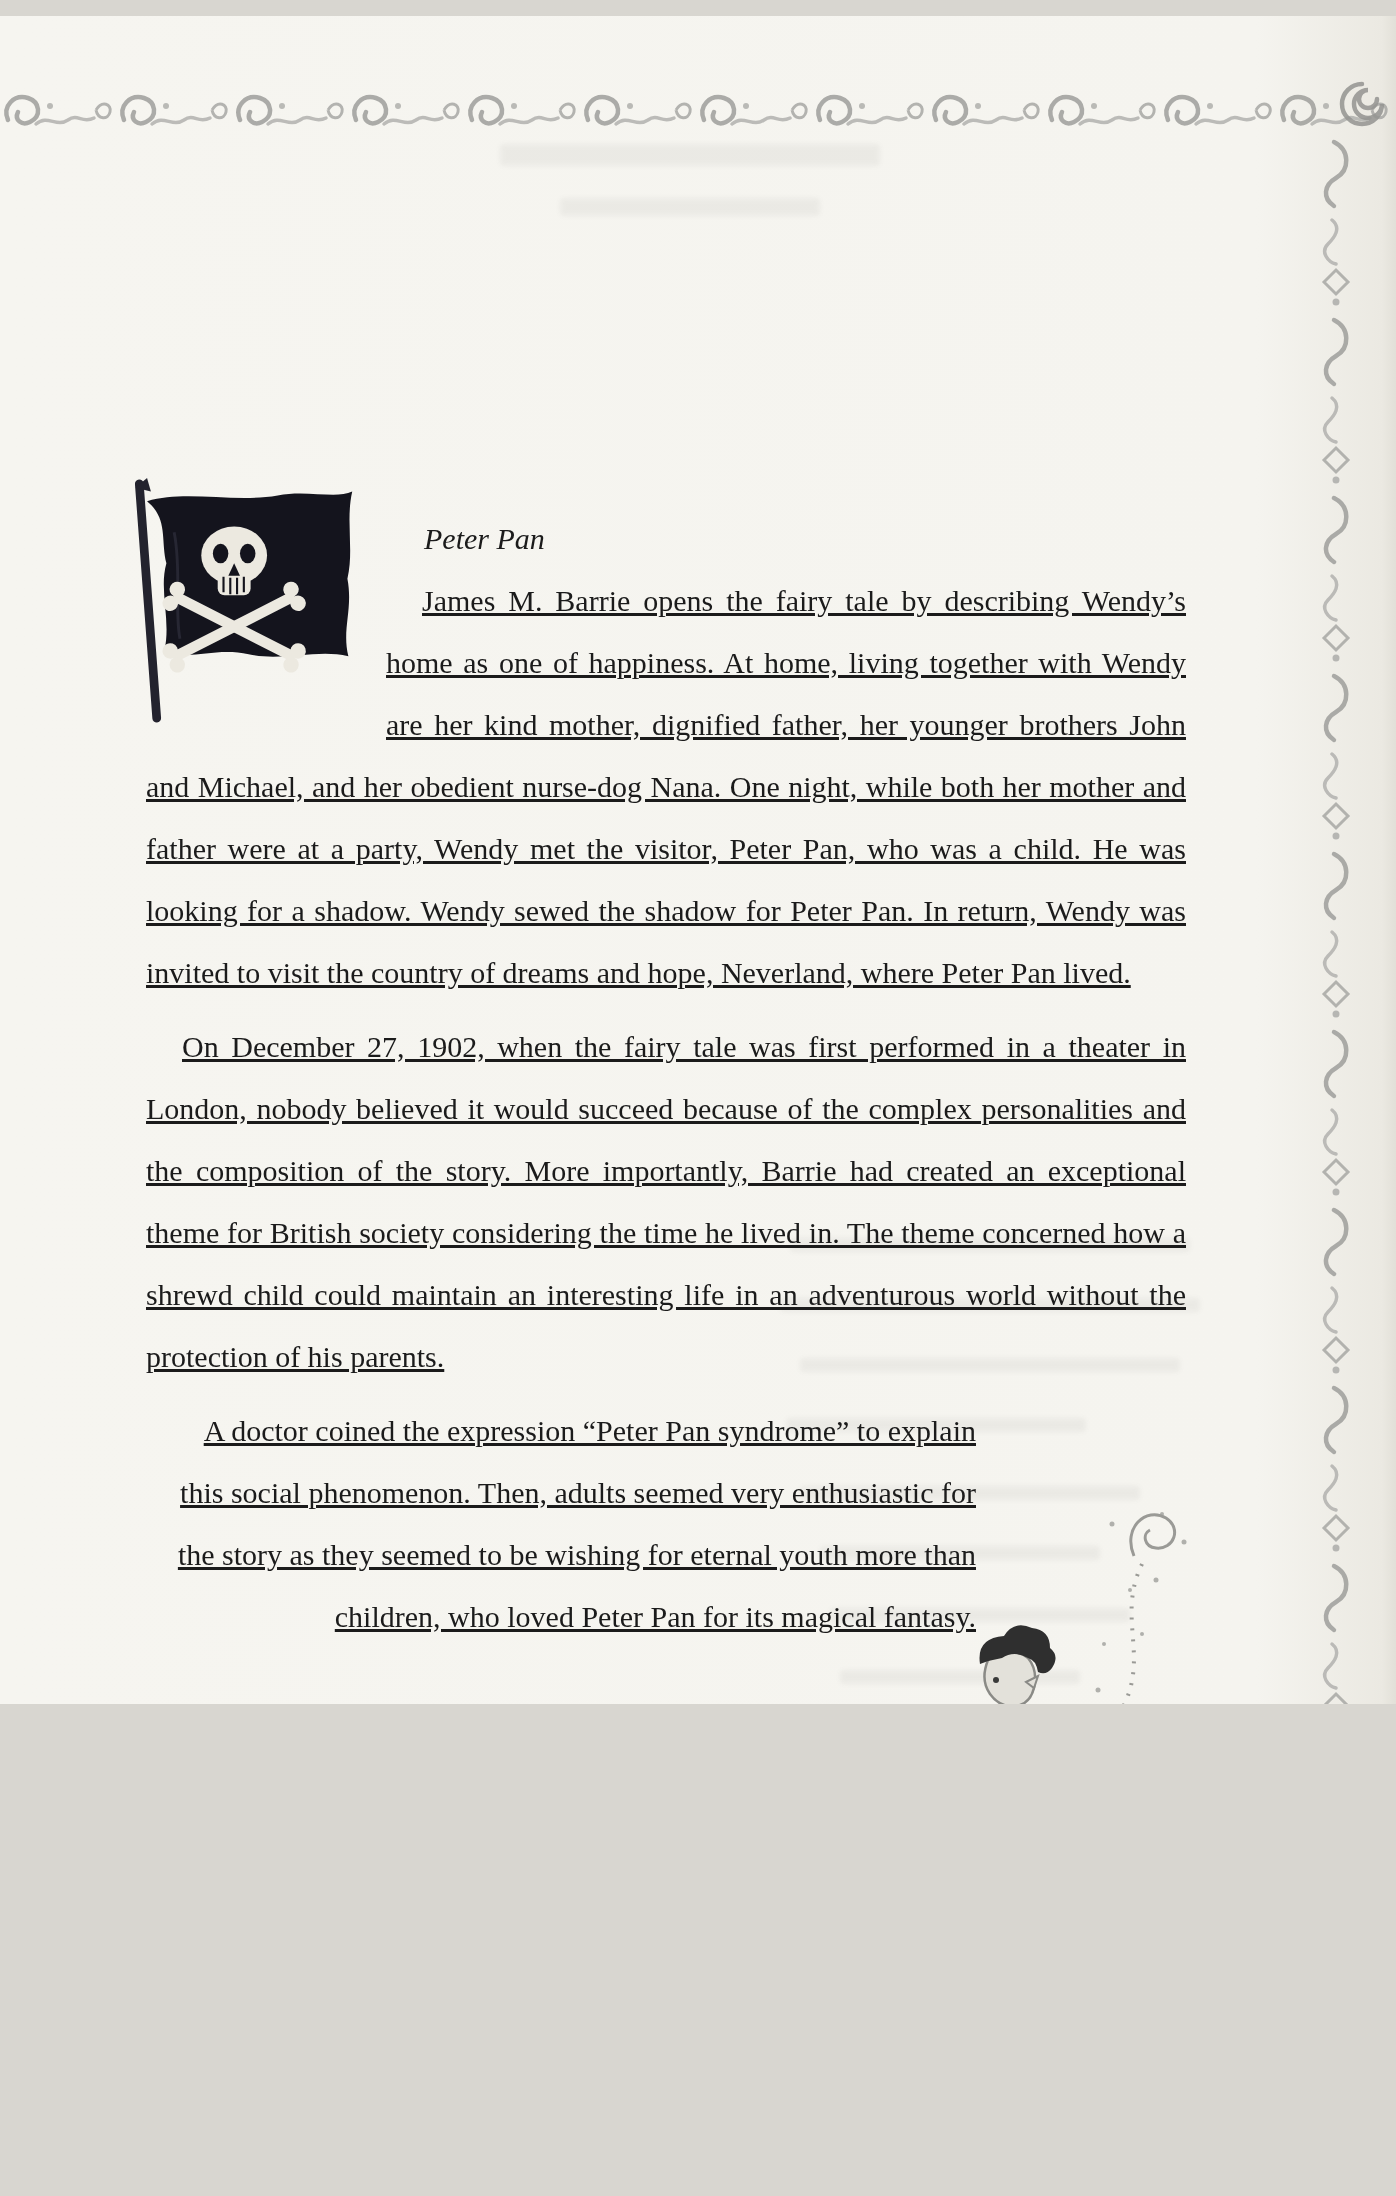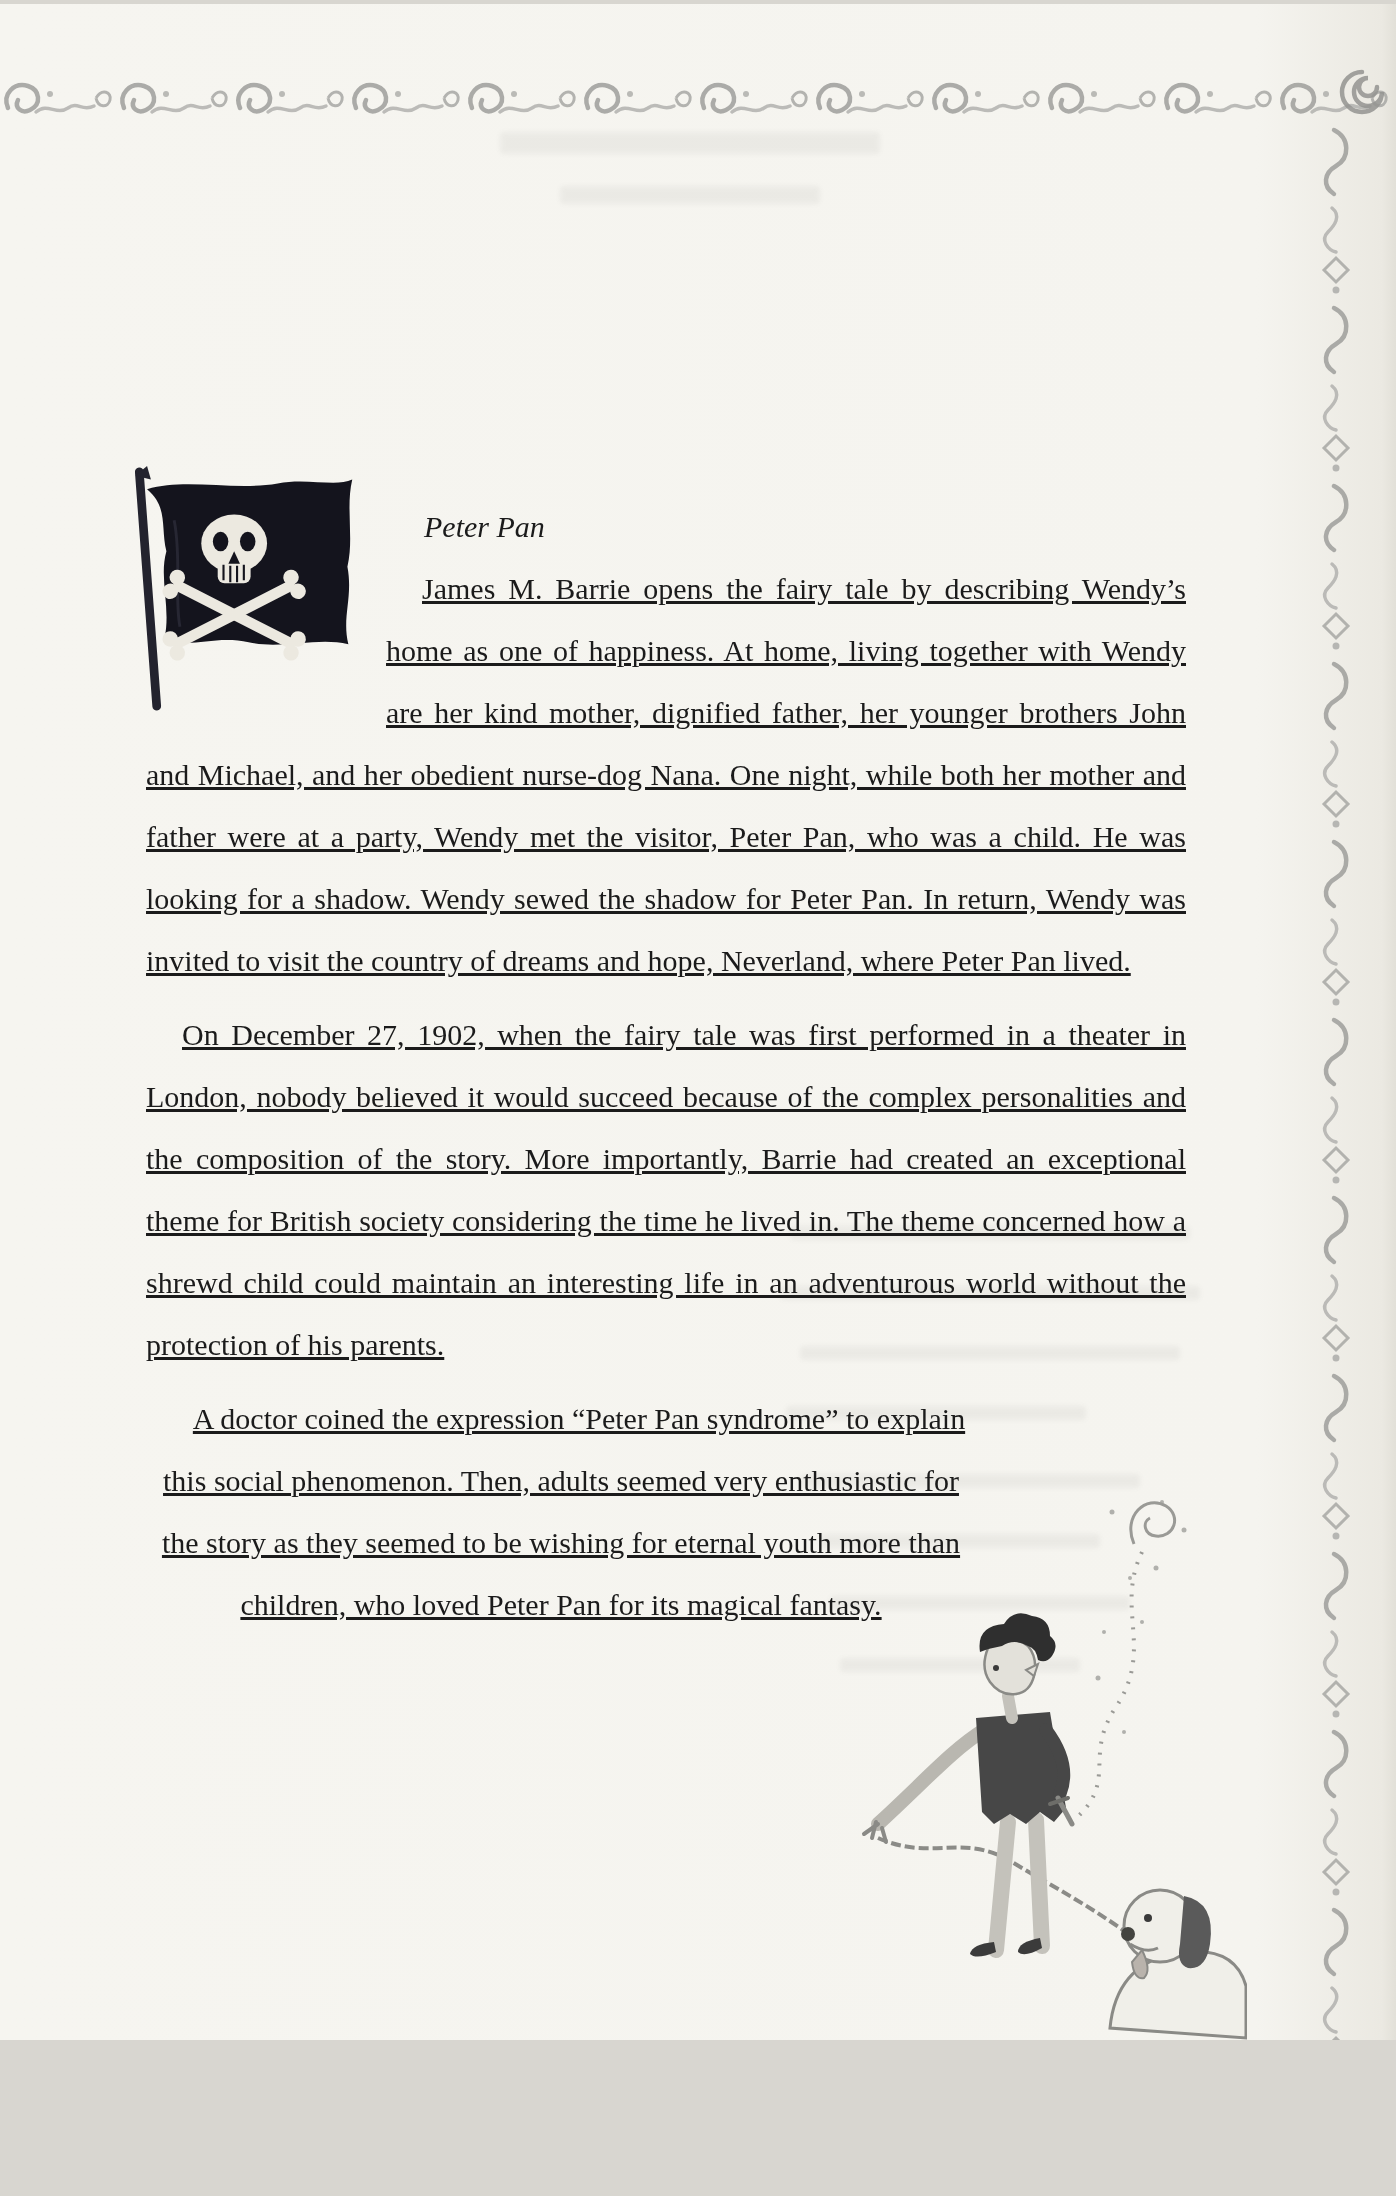--- a/index.html
+++ b/index.html
@@ -1,19 +1,19 @@
 <!DOCTYPE html>
 <html><head>
 <meta charset="utf-8">
 <style>
   html,body{margin:0;padding:0;background:#d8d6d0;}
   .page{
     position:relative;
-    width:1396px;height:2036px;
-    margin:4px auto;
+    width:1396px;height:1688px;
+    margin:16px auto;
     background:linear-gradient(90deg,#f6f5f0 0%, #f5f4ef 90%, #ebe9e2 99%, #e2e0d8 100%);
     overflow:hidden;
     font-family:"Liberation Serif","DejaVu Serif",serif;
     color:#1b1b1b;
   }
   
   .orn{position:absolute;opacity:.85;}
   .orn svg{display:block;}
   .orn-top{left:0;top:64px;}
   .orn-bottom{left:0;top:2046px;}
@@ -41,21 +41,21 @@
     line-height:62px;
     margin:0;
   }
   .article p{
     margin:0 0 12px 0;
     text-indent:36px;
     text-align:justify;
     text-decoration:underline;
   }
   .article p.para-wrap{
-    text-align:center;
+    text-align:right;
     padding-right:210px;
   }
 
   .peterpan-illo{position:absolute;z-index:1;left:812px;top:1478px;}
 
   
   .badges{position:absolute;z-index:3;left:495px;top:2120px;display:flex;gap:88px;}
   .badge{
     width:58px;height:58px;border:4px solid #15151a;border-radius:50%;
     display:flex;align-items:center;justify-content:center;

